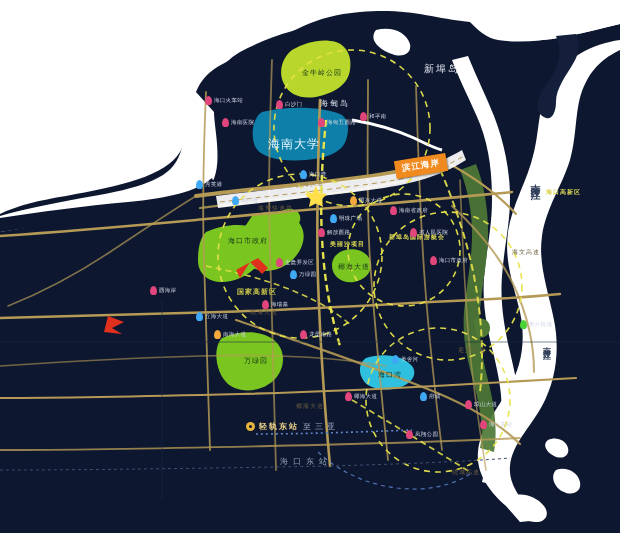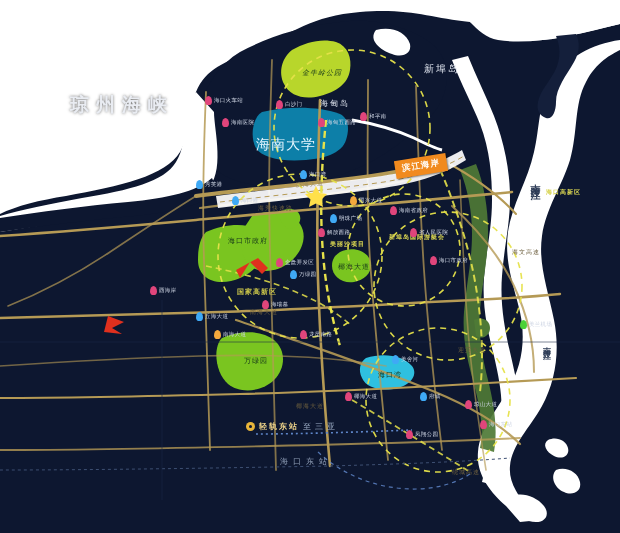--- a/index.html
+++ b/index.html
@@ -222,31 +222,30 @@
       <path d="M0,470 C100,470 220,468 330,466 C400,464 460,462 510,458" fill="none" stroke="#3d4f72" stroke-width="1" stroke-dasharray="3 3"></path>
 
       <g stroke="#1b2848" stroke-width="0.8" opacity=".7">
         <line x1="0" y1="342" x2="620" y2="342"></line>
         <line x1="162" y1="300" x2="162" y2="500"></line>
       </g>
 
     </g>
   </svg>
 
-  <div class="lbl strait" style="left:70px;top:92px;">琼州海峡</div>
 
   <div class="lbl big-place" style="left:424px;top:62px;">新埠岛</div>
   <div class="lbl big-place" style="left:320px;top:98px;font-size:8px;">海甸岛</div>
 
   <div class="lbl river-name vert" style="left:528px;top:176px;">南渡江</div>
   <div class="lbl river-name vert" style="left:540px;top:340px;font-size:8px;">南渡江</div>
 
   <div class="lbl zone-name zone-dark" style="left:244px;top:356px;">万绿园</div>
-  <div class="lbl zone-name zone-dark" style="left:302px;top:68px;font-style:italic;">金牛岭公园</div>
-  <div class="lbl zone-name zone-light" style="left:256px;top:136px;font-size:14px;">海南大学</div>
+  <div class="lbl zone-name zone-dark" style="left:302px;top:68px;">金牛岭公园</div>
+  <div class="lbl zone-name zone-light" style="left:268px;top:136px;font-size:12px;">海南大学</div>
   <div class="lbl zone-name zone-dark" style="left:228px;top:236px;">海口市政府</div>
   <div class="lbl zone-name zone-dark" style="left:338px;top:262px;">椰海大道</div>
   <div class="lbl zone-name zone-dark" style="left:378px;top:370px;">海口湾</div>
 
   <div class="badge-tag" style="left:395px;top:157px;">滨江海岸</div>
 
 
   <div class="rail-label" style="left:246px;top:421px;justify-content:flex-end;">
     <span class="rail-dot">
         <i></i>

